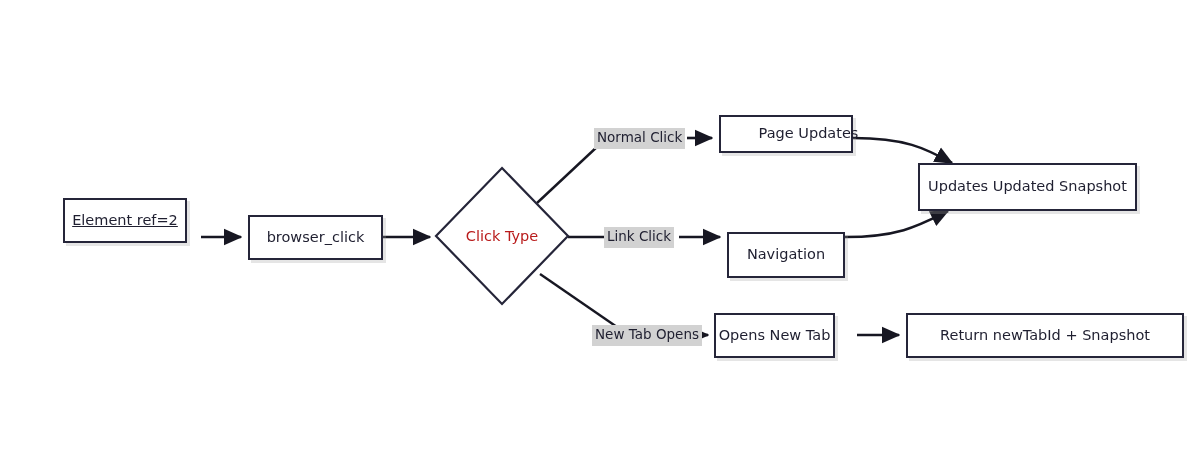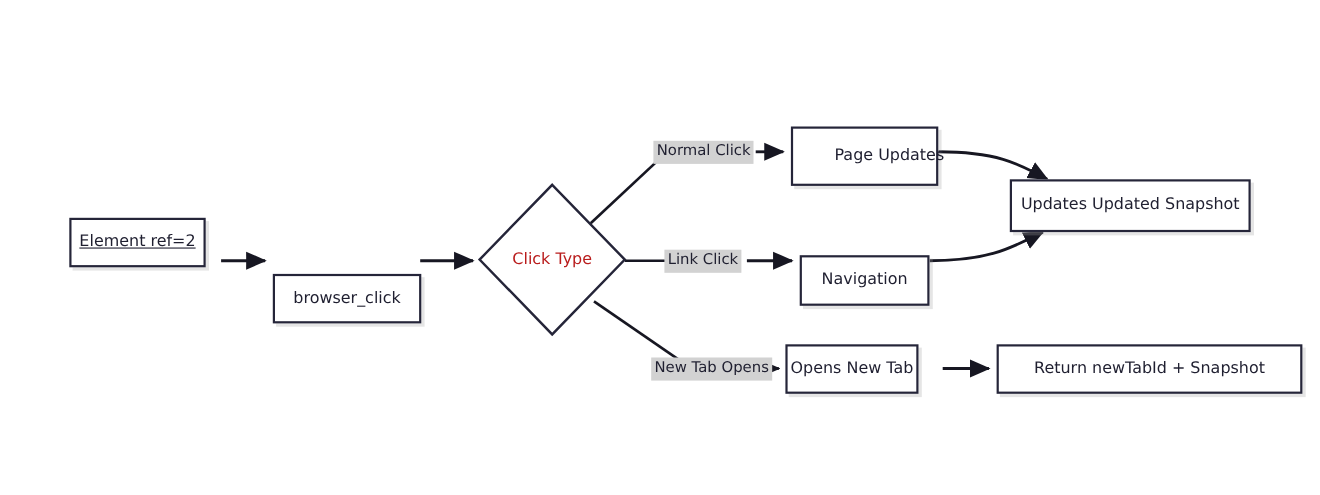--- a/index.html
+++ b/index.html
@@ -106,32 +106,32 @@
 
     <path d="M 845 237 C 900 237 920 225 948 211" fill="none" stroke="#171722" stroke-width="2.6" marker-end="url(#arrow)"></path>
 
     <line x1="857" y1="335" x2="899" y2="335" stroke="#171722" stroke-width="2.6" marker-end="url(#arrow)"></line>
   </svg>
 
   <div class="node" style="left:63px; top:198px; width:124px; height:45px;text-decoration:underline;">
     <span>Element ref=2</span>
   </div>
 
-  <div class="node" style="left:248px; top:215px; width:135px; height:45px;margin-top:34px;">
+  <div class="node" style="left:248px; top:215px; width:135px; height:45px;">
     <span>browser_click</span>
   </div>
 
   <div class="decision" style="left:434px; top:166px; width:136px; height:140px;">
     <svg class="diamond-shape" viewBox="0 0 136 140" preserveAspectRatio="none" xmlns="http://www.w3.org/2000/svg">
       <polygon points="68,2 134,70 68,138 2,70" fill="#ffffff" stroke="#252539" stroke-width="2.2"></polygon>
     </svg>
     <span class="diamond-label">Click Type</span>
   </div>
 
-  <div class="node" style="left:719px; top:115px; width:134px; height:54px;padding-left:45px;">
+  <div class="node" style="left:719px; top:115px; width:134px; height:38px;padding-left:45px;">
     <span>Page Updates</span>
   </div>
 
   <div class="node" style="left:727px; top:232px; width:118px; height:46px;">
     <span>Navigation</span>
   </div>
 
   <div class="node" style="left:714px; top:313px; width:121px; height:45px;">
     <span>Opens New Tab</span>
   </div>

